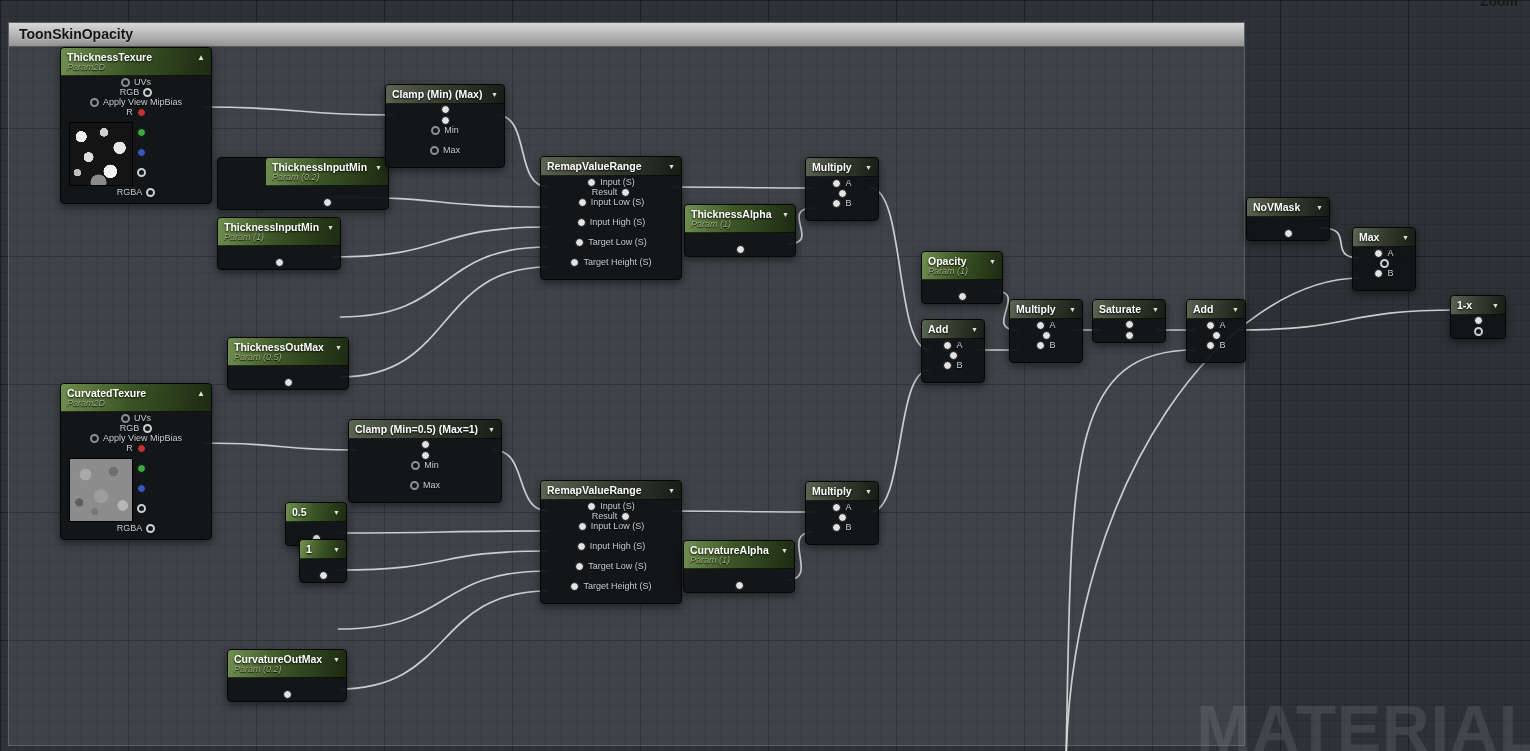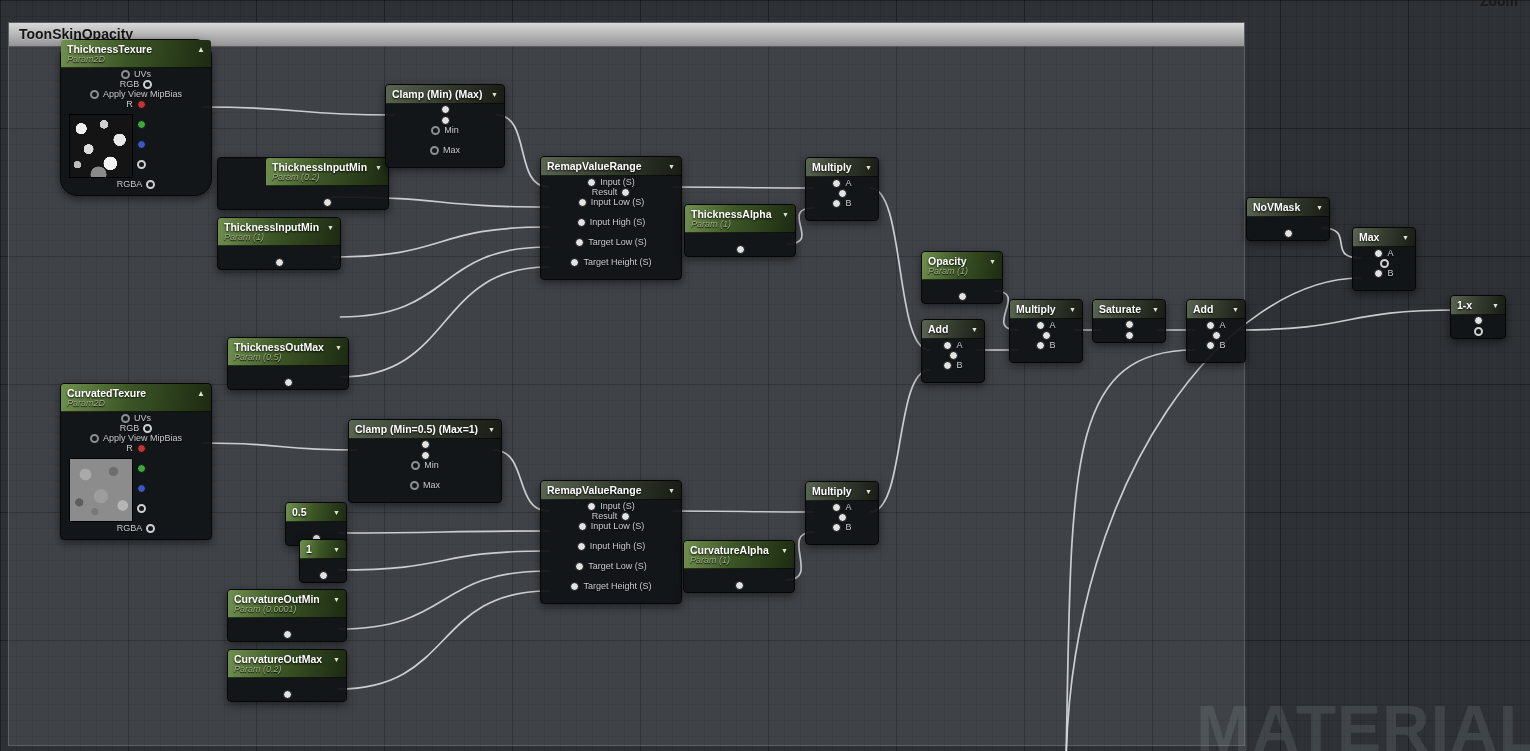--- a/index.html
+++ b/index.html
@@ -116,21 +116,21 @@
       <path d="M 994.5 291 C 1029.5 291, 982.5 330, 1017.5 330"></path>
       <path d="M 976.5 350 C 1011.5 350, 982.5 350, 1017.5 350"></path>
       <path d="M 1074.5 330 C 1109.5 330, 1065.5 330, 1100.5 330"></path>
       <path d="M 1157.5 330 C 1192.5 330, 1159.5 330, 1194.5 330"></path>
       <path d="M 1237.5 330 C 1359.05 330, 1336.95 310, 1458.5 310"></path>
       <path d="M 1321.5 228 C 1356.5 228, 1325.5 258, 1360.5 258"></path>
       <path d="M 1066 762 C 1072 472, 1064.5 350, 1194.5 350"></path>
       <path d="M 1066 762 C 1072 472, 1230.5 278, 1360.5 278"></path>
     </svg>
   <div class="nodes">
-      <div class="node kind-texture" style="left: 60px; top: 39px; width: 150px; border-radius: 17px;">
+      <div class="node kind-texture" style="left: 60px; top: 47px; width: 150px;">
         <div class="hdr hdr-param">
           <div class="trow">
             <span class="title">ThicknessTexure</span>
             <span class="collapse">▲</span>
           </div>
           <div class="subtitle">Param2D</div>
         </div>
         <div class="body">
           <div class="row">
             <span class="side l">
@@ -464,37 +464,20 @@
             </span>
           </div>
         </div>
       </div>
       <div class="node kind-const" style="left: 299px; top: 539px; width: 46px;">
         <div class="hdr hdr-param">
           <div class="trow">
             <span class="title">1</span>
             <span class="caret">▼</span>
           </div>
-        </div>
-        <div class="body">
-          <div class="row">
-            <span class="side l"></span>
-            <span class="side r">
-              <span class="pin filled"></span>
-            </span>
-          </div>
-        </div>
-      </div>
-      <div class="node kind-param" style="left: 227px; top: 589px; width: 118px;">
-        <div class="hdr hdr-param">
-          <div class="trow">
-            <span class="title">CurvatureOutMin</span>
-            <span class="caret">▼</span>
-          </div>
-          <div class="subtitle">Param (0.0001)</div>
         </div>
         <div class="body">
           <div class="row">
             <span class="side l"></span>
             <span class="side r">
               <span class="pin filled"></span>
             </span>
           </div>
         </div>
       </div>

